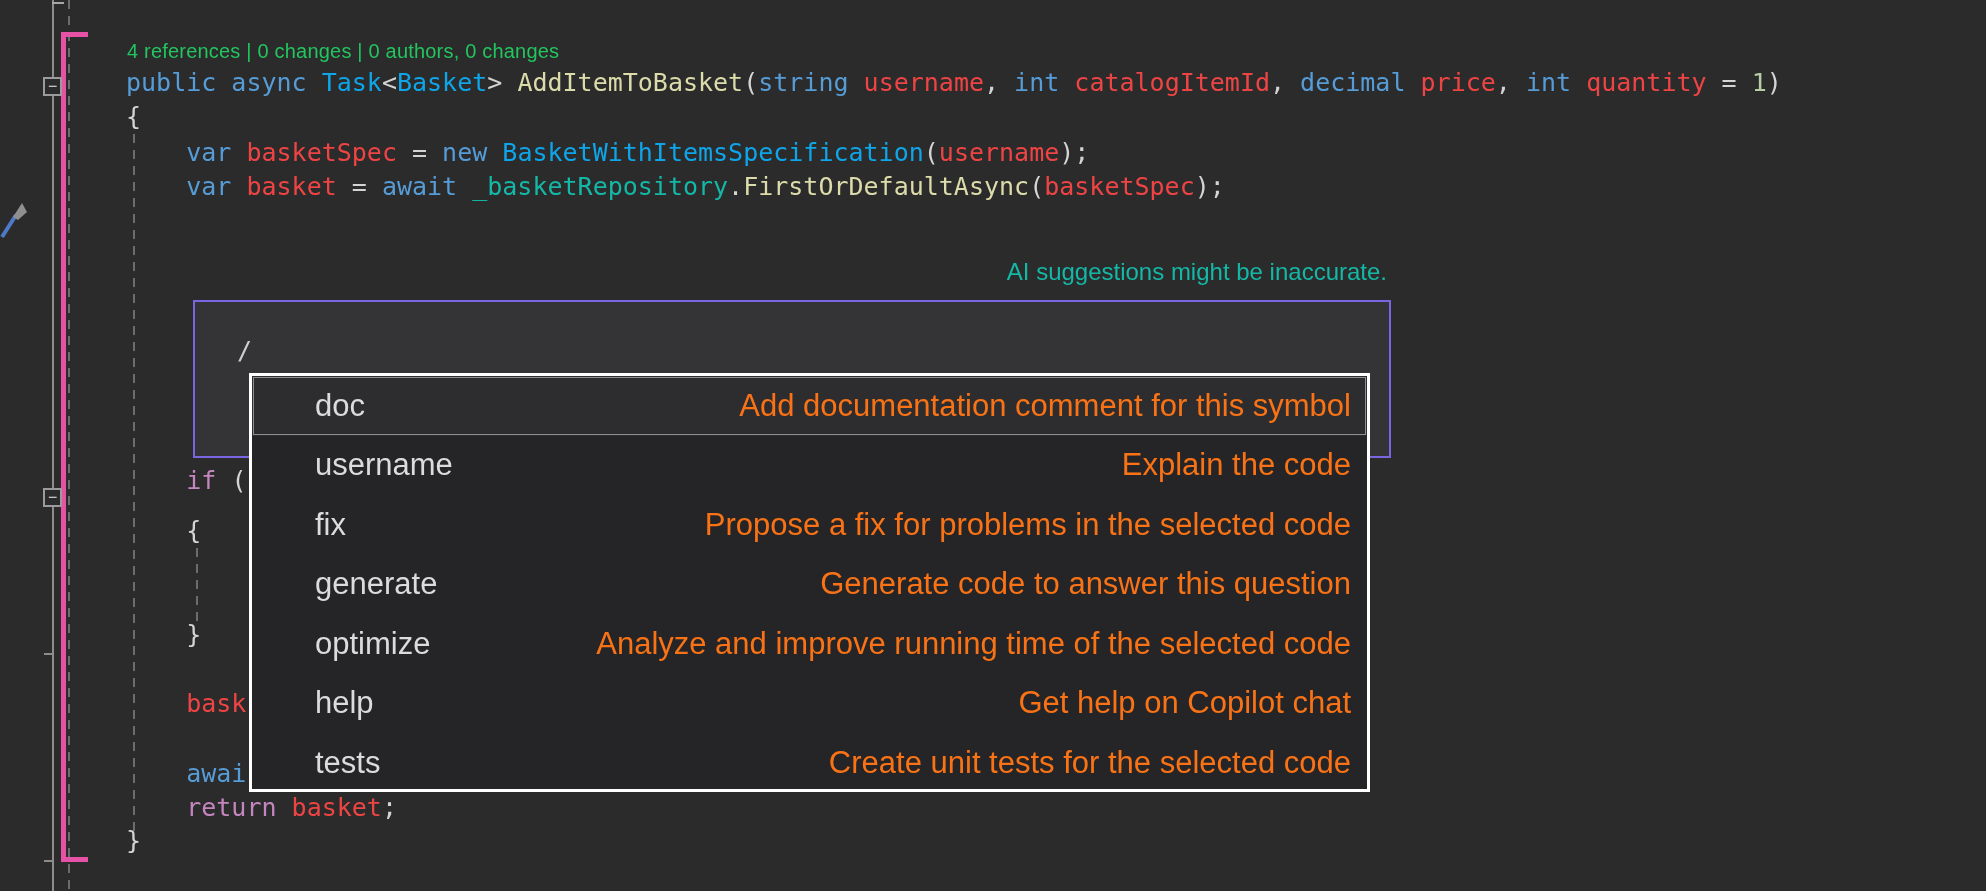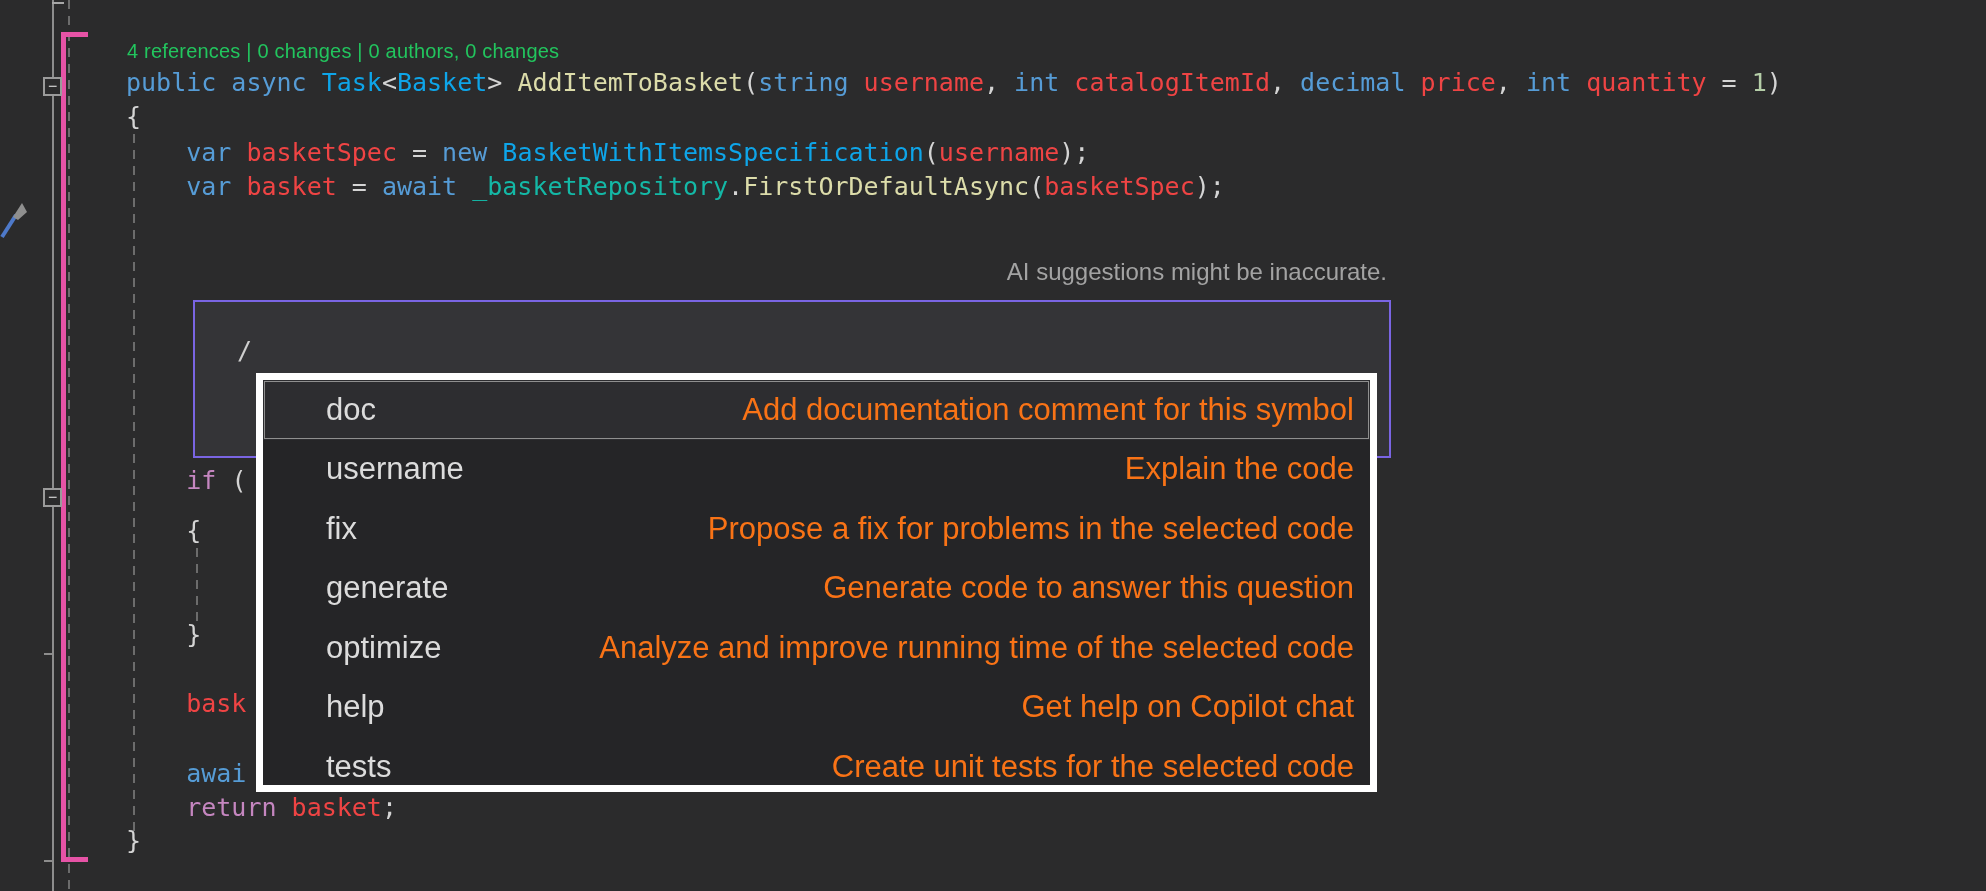--- a/index.html
+++ b/index.html
@@ -31,29 +31,29 @@
       border-left:5px solid #E653A6;border-top:5px solid #E653A6;border-bottom:5px solid #E653A6;
       box-sizing:border-box;}
   .fold-box{position:absolute;left:43px;width:19px;height:19px;background:#2B2B2C;
       border:2px solid #9B9B9B;box-sizing:border-box;color:#C8C8C8;font-size:15px;line-height:14px;
       text-align:center;font-family:"DejaVu Sans Mono",monospace;cursor:pointer;}
   #fold-1{top:77px}
   #fold-2{top:488px}
   #margin-action{position:absolute;left:0;top:200px;width:28px;height:40px;}
 
   
-  #ai-disclaimer{position:absolute;right:599px;top:258px;font-size:24px;color:#a3a3a3;}
+  #ai-disclaimer{position:absolute;right:599px;top:258px;font-size:24px;color:#14b8a6;}
   #chat-input{position:absolute;left:193px;top:300px;width:1198px;height:158px;
       background:#343437;border:2px solid #7A65E3;box-sizing:border-box;z-index:5;}
   #chat-input .value{position:absolute;left:42px;top:34px;color:#CFCFCF;font-size:25px;
       font-family:"DejaVu Sans Mono","Liberation Mono",monospace;}
 
   
-  #slash-menu{position:absolute;left:256px;top:373px;width:1121px;height:419px;
-      background:#252527;border:7px solid #ffffff;box-sizing:border-box;z-index:10;}
+  #slash-menu{position:absolute;left:249px;top:373px;width:1121px;height:419px;
+      background:#252527;border:3px solid #ffffff;box-sizing:border-box;z-index:10;}
   .menu-row{height:59.5px;display:flex;align-items:center;justify-content:space-between;
       padding:0 16px 0 63px;box-sizing:border-box;color:#DCDCDC;font-size:31px;cursor:pointer;}
   .menu-row .lbl{flex:none;}
   .menu-row .desc{text-align:center;color:#f97316;}
   .menu-row.selected{background:#2D2D30;outline:1px solid #8F8F8F;outline-offset:-2px;}
 
   
   #cmd-tooltip{position:absolute;left:1377px;top:377px;width:266px;height:64px;background:#3A3A3C;
       color:#F0F0F0;font-size:31px;display:flex;align-items:center;padding-left:13px;
       box-sizing:border-box;z-index:20;}

